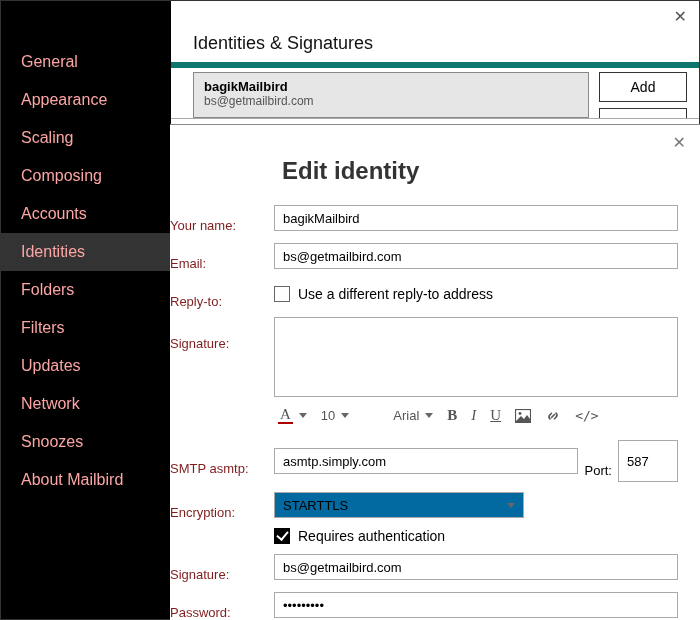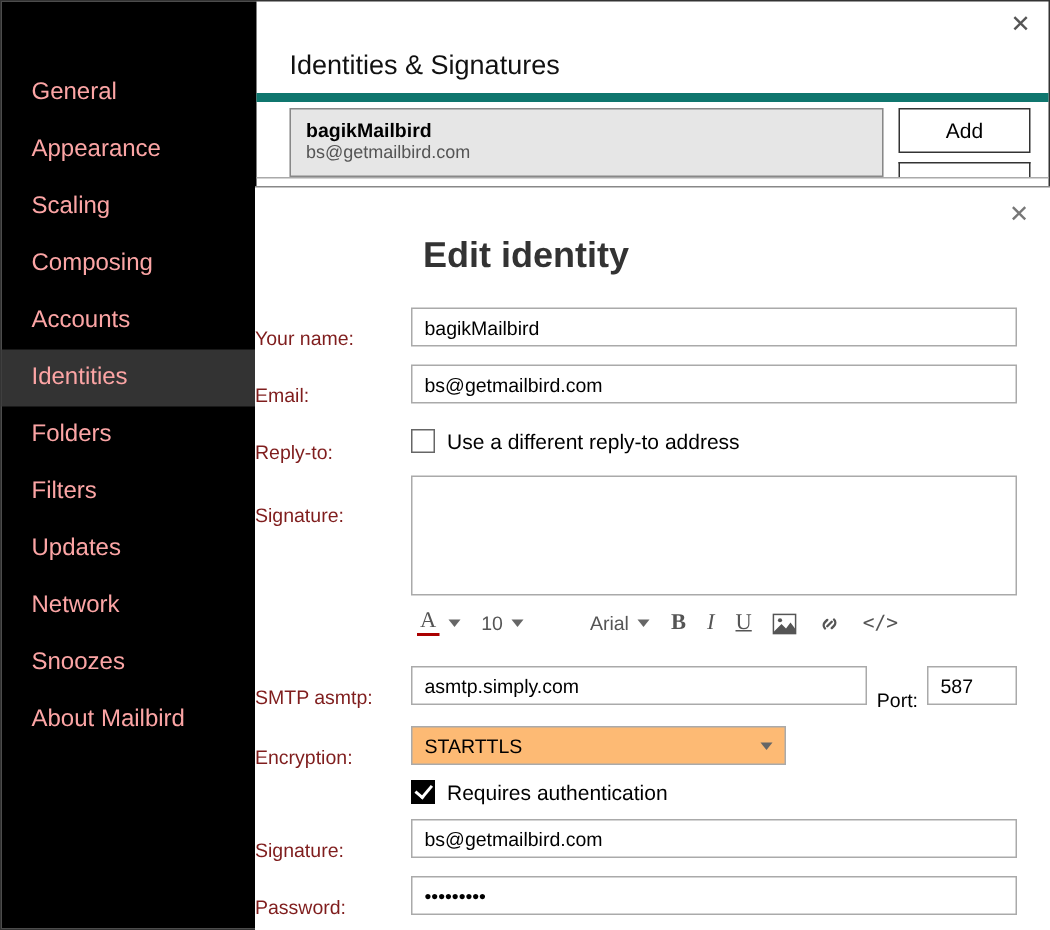--- a/index.html
+++ b/index.html
@@ -216,35 +216,35 @@
   .select {
     flex: 1;
     border: 1px solid #aaa;
     height: 26px;
     display: flex;
     align-items: center;
     justify-content: space-between;
     padding: 0 8px;
     font-size: 13px;
     cursor: pointer;
-    background: #fdba74;
+    background: #0369a1;
   }
   .port-label {
     width: 40px;
     text-align: right;
     font-size: 13px;
     padding-right: 6px;
     margin-top: 19px;
   }
   .port-input {
     width: 60px;
     border: 1px solid #aaa;
     padding: 2px 8px;
     font-size: 13px;
-    height: 26px;
+    height: 42px;
     font-family: inherit;
   }
   svg { display: block; }
 </style>
 </head>
 <body>
 
 <div class="app">
   <div class="sidebar">
     <div class="sidebar-item">General</div>

